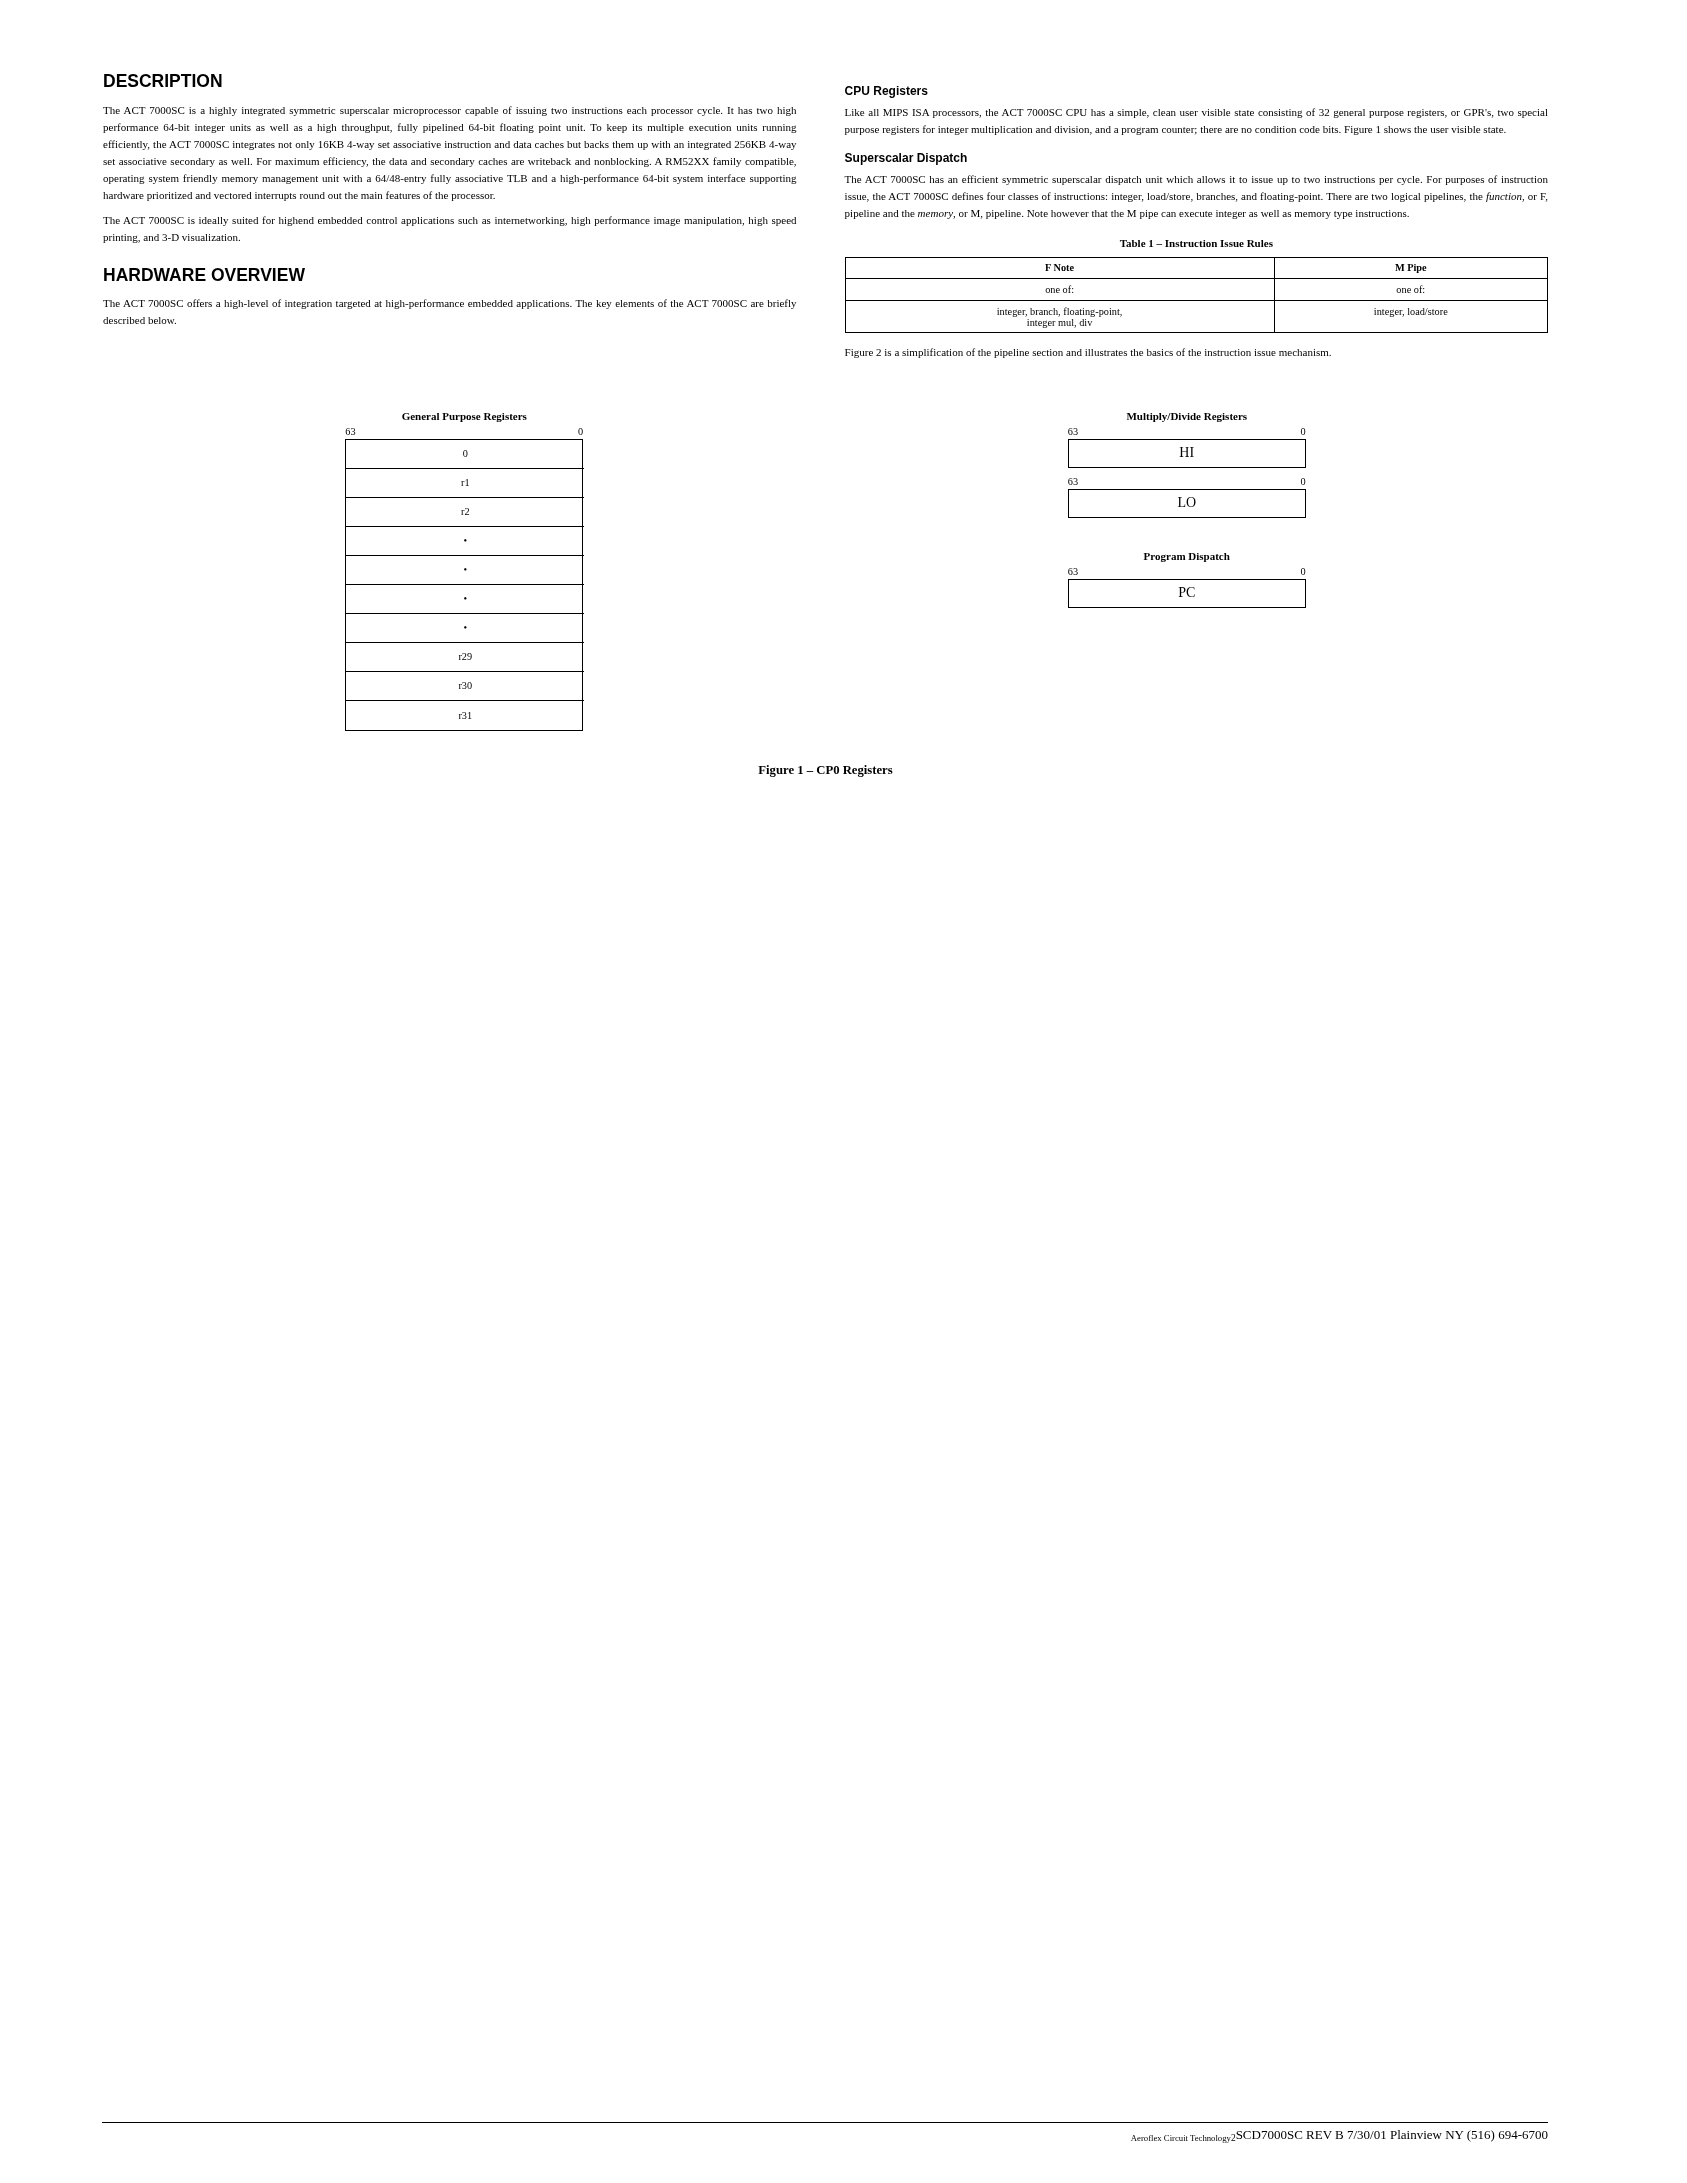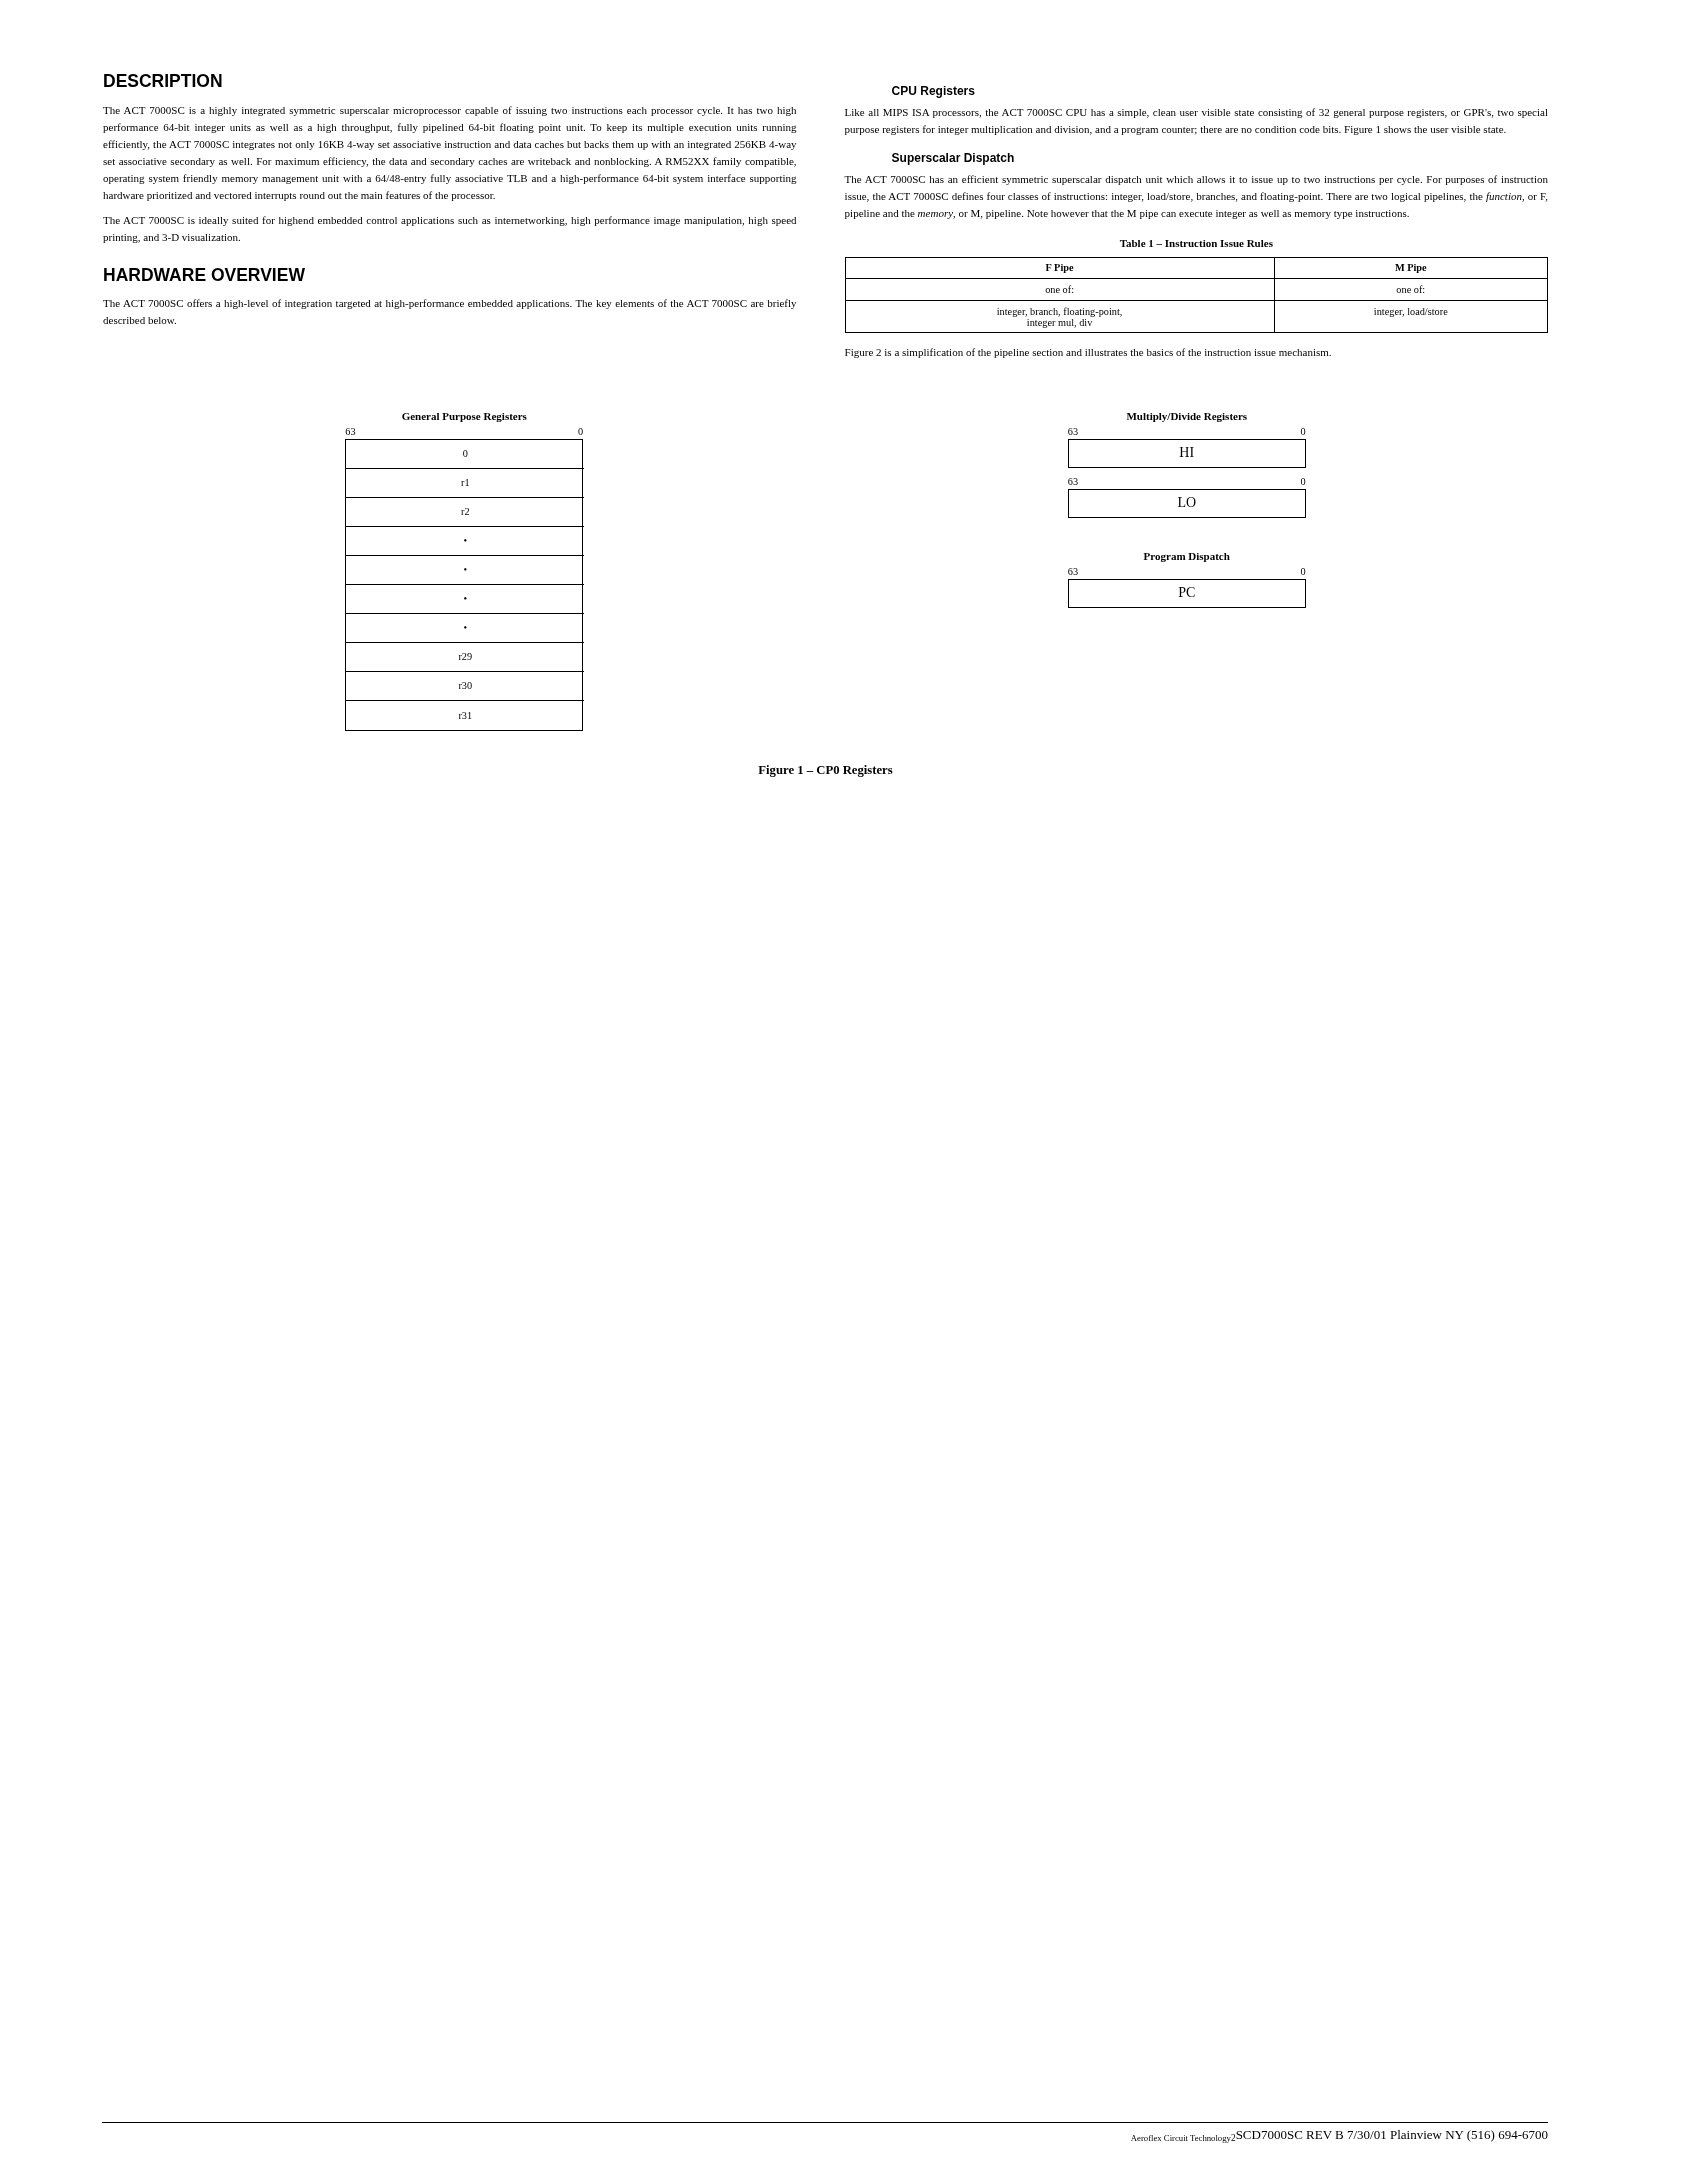--- a/index.html
+++ b/index.html
@@ -40,21 +40,20 @@
       margin-bottom: 8px;
       line-height: 1.55;
       font-size: 11px;
     }
     h3.sub-title {
       font-family: Arial, Helvetica, sans-serif;
       font-size: 12px;
       font-weight: bold;
       margin-bottom: 6.4px;
       margin-top: 12.7px;
-      margin-left: 47px;
     }
     .table-caption {
       text-align: center;
       font-weight: bold;
       font-size: 11px;
       margin-bottom: 8px;
       margin-top: 14.3px;
     }
     table.instruction-table {
       width: 100%;
@@ -190,21 +189,21 @@
       <h3 class="sub-title">CPU Registers</h3>
       <p>Like all MIPS ISA processors, the ACT 7000SC CPU has a simple, clean user visible state consisting of 32 general purpose registers, or GPR's, two special purpose registers for integer multiplication and division, and a program counter; there are no condition code bits. Figure 1 shows the user visible state.</p>
 
       <h3 class="sub-title">Superscalar Dispatch</h3>
       <p>The ACT 7000SC has an efficient symmetric superscalar dispatch unit which allows it to issue up to two instructions per cycle. For purposes of instruction issue, the ACT 7000SC defines four classes of instructions: integer, load/store, branches, and floating-point. There are two logical pipelines, the <em>function</em>, or F, pipeline and the <em>memory</em>, or M, pipeline. Note however that the M pipe can execute integer as well as memory type instructions.</p>
 
       <div class="table-caption">Table 1 – Instruction Issue Rules</div>
       <table class="instruction-table">
         <thead>
           <tr>
-            <th>F Pipe</th>
+            <th>F Note</th>
             <th>M Pipe</th>
           </tr>
         </thead>
         <tbody>
           <tr>
             <td>one of:</td>
             <td>one of:</td>
           </tr>
           <tr>
             <td>integer, branch, floating-point,<br>integer mul, div</td>

